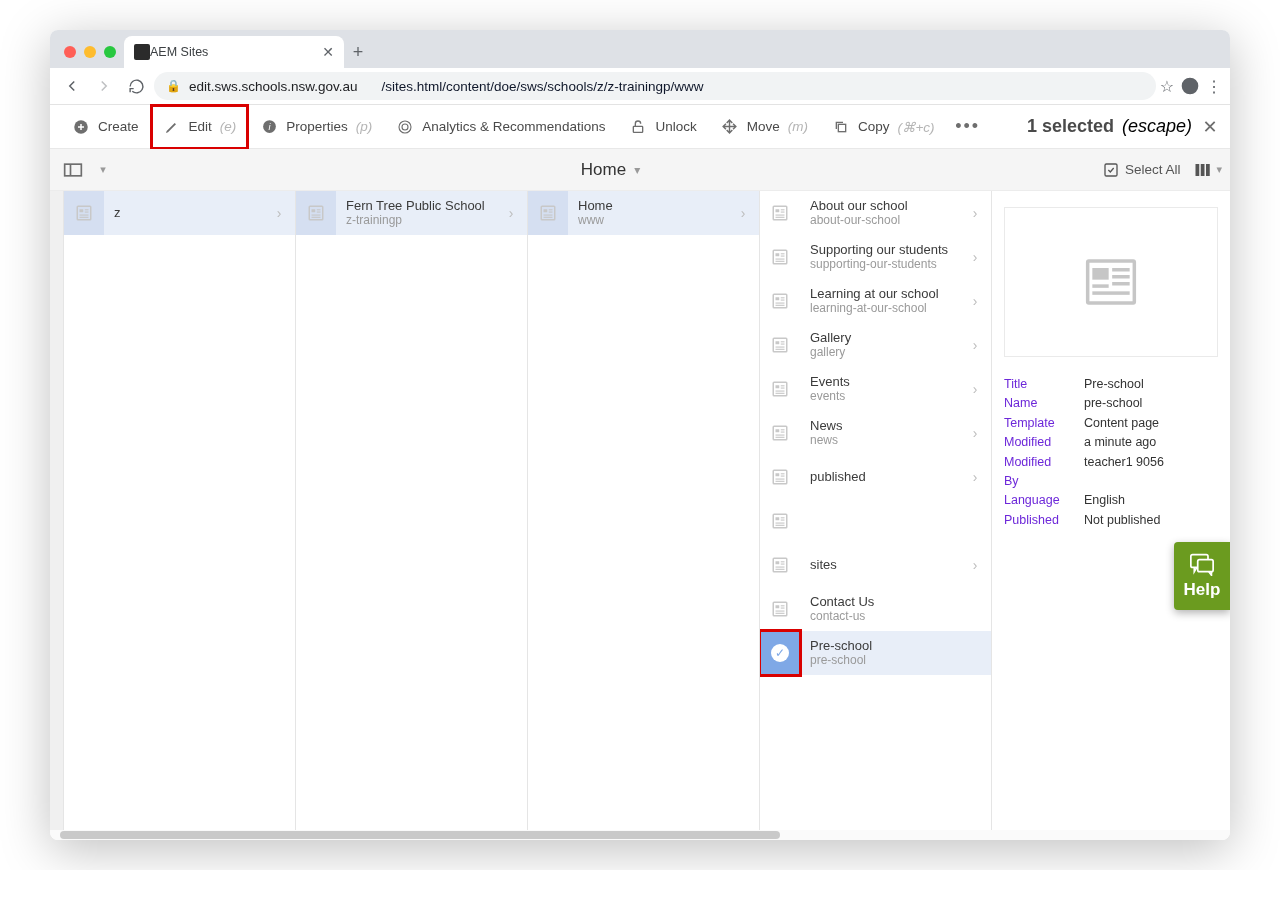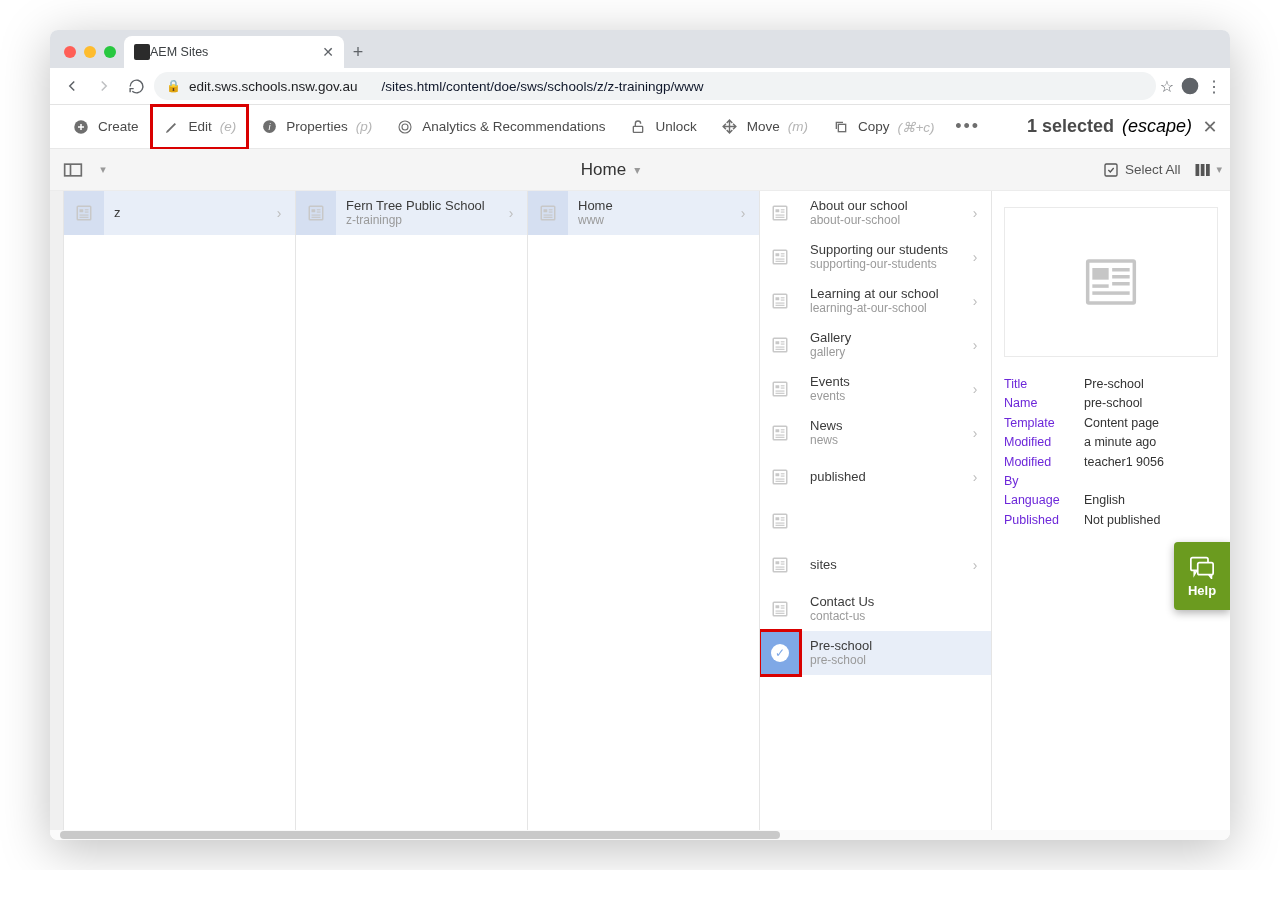--- a/index.html
+++ b/index.html
@@ -61,21 +61,21 @@
   .pg-ic { width:18px; height:18px; }
 
   
   .detail { flex:1; min-width:200px; background:#fff; padding:16px 12px; }
   .preview { width:100%; height:150px; border:1px solid #eaeaea; display:flex; align-items:center; justify-content:center; margin-bottom:18px; }
   .meta-row { display:flex; font-size:12.5px; line-height:1.55; }
   .meta-row .k { width:80px; color:#6d28d9; padding-right:26px; }
   .meta-row .v { color:#333; }
 
   
-  .help { position:absolute; right:0; bottom:230px; width:56px; height:68px; background:#6b9b1f; border-radius:4px 0 0 4px; display:flex; flex-direction:column; align-items:center; justify-content:center; color:#fff; font-weight:bold; font-size:13px; box-shadow:0 3px 8px rgba(0,0,0,0.3); }
+  .help { position:absolute; right:0; bottom:230px; width:56px; height:68px; background:#6b9b1f; border-radius:4px 0 0 4px; display:flex; flex-direction:column; align-items:center; justify-content:center; color:#fff; font-weight:bold; font-size:17px; box-shadow:0 3px 8px rgba(0,0,0,0.3); }
   .help svg { margin-bottom:4px; }
 
   
   .hscroll { height:10px; background:#fafafa; display:flex; align-items:center; }
   .hscroll .thumbbar { height:8px; background:#c9c9c9; border-radius:4px; margin-left:10px; width:720px; }
 
   svg { display:block; }
 </style>
 </head>
 <body>

